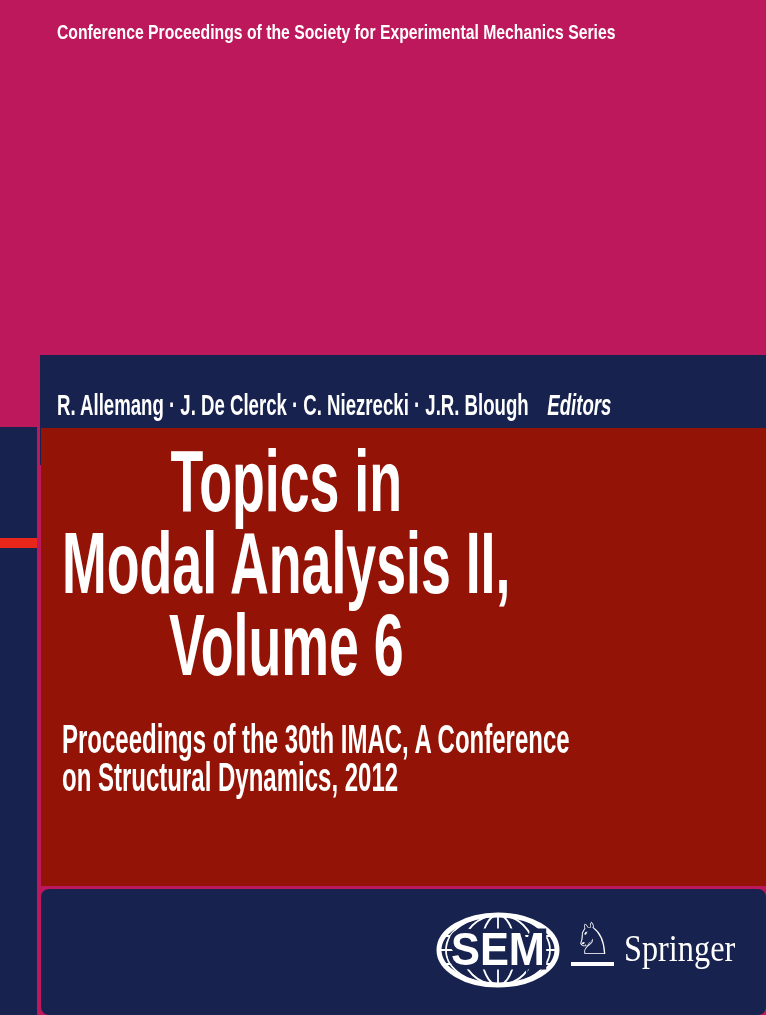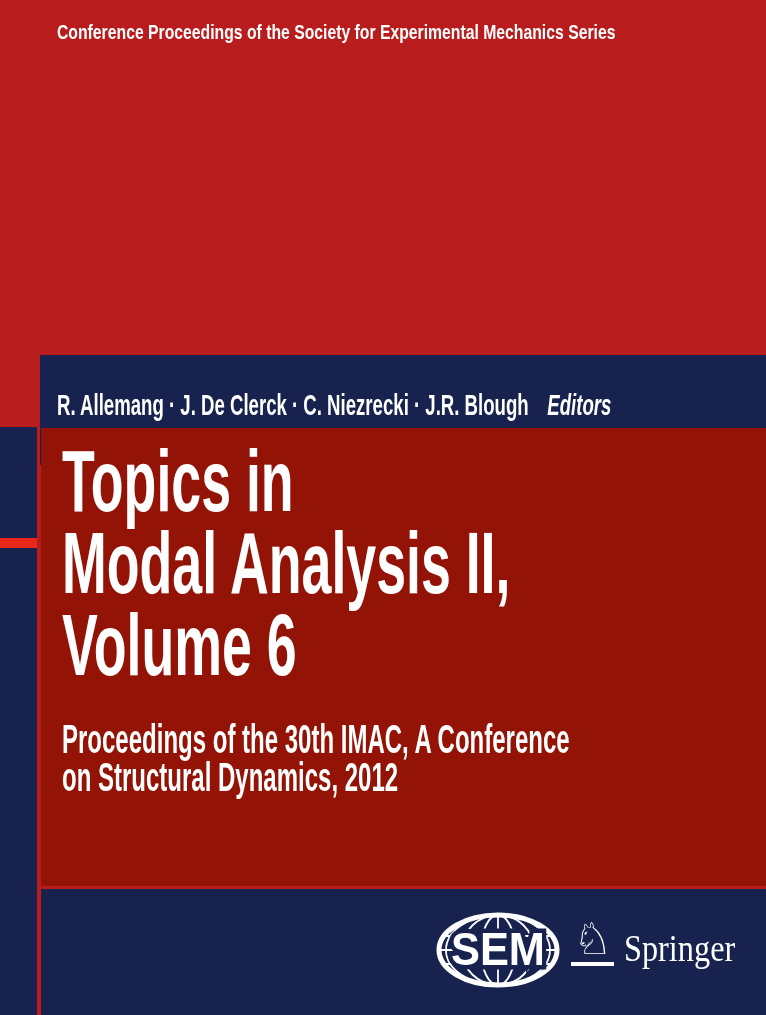--- a/index.html
+++ b/index.html
@@ -2,21 +2,21 @@
 <html><head>
 <meta charset="utf-8">
 <style>
   html, body { margin: 0; padding: 0; background: #ffffff; }
   * { box-sizing: border-box; }
 
   .cover {
     position: relative;
     width: 766px;
     height: 1015px;
-    background: #b91c1c; 
+    background: #be185d; 
     overflow: hidden;
     font-family: "Liberation Sans", sans-serif;
   }
 
   
   .cond {
     display: inline-block;
     transform-origin: 0 0;
     white-space: nowrap;
   }
@@ -82,40 +82,42 @@
     width: 725px;
     height: 458px;
     background: #931406;
     color: #ffffff;
   }
   .book-title {
     margin: 12px 0 0 21px;
     font-size: 88px;
     line-height: 82px;
     font-weight: bold;
+    text-align: center;
   }
   .book-title .cond { transform: scaleX(0.61); }
   .book-title .line { display: block; }
   .book-subtitle {
     margin: 34px 0 0 21px;
     font-size: 40px;
     line-height: 38px;
     font-weight: bold;
   }
   .book-subtitle .cond { transform: scaleX(0.60); }
   .book-subtitle .line { display: block; }
 
   
   .footer {
     position: absolute;
     left: 41px;
     top: 889px;
     width: 725px;
     height: 126px;
     background: #17234E;
+    border-radius: 8px;
   }
   .sem-logo {
     position: absolute;
     left: 394px;
     top: 22px;
     width: 126px;
     height: 78px;
   }
   .springer-logo {
     position: absolute;

